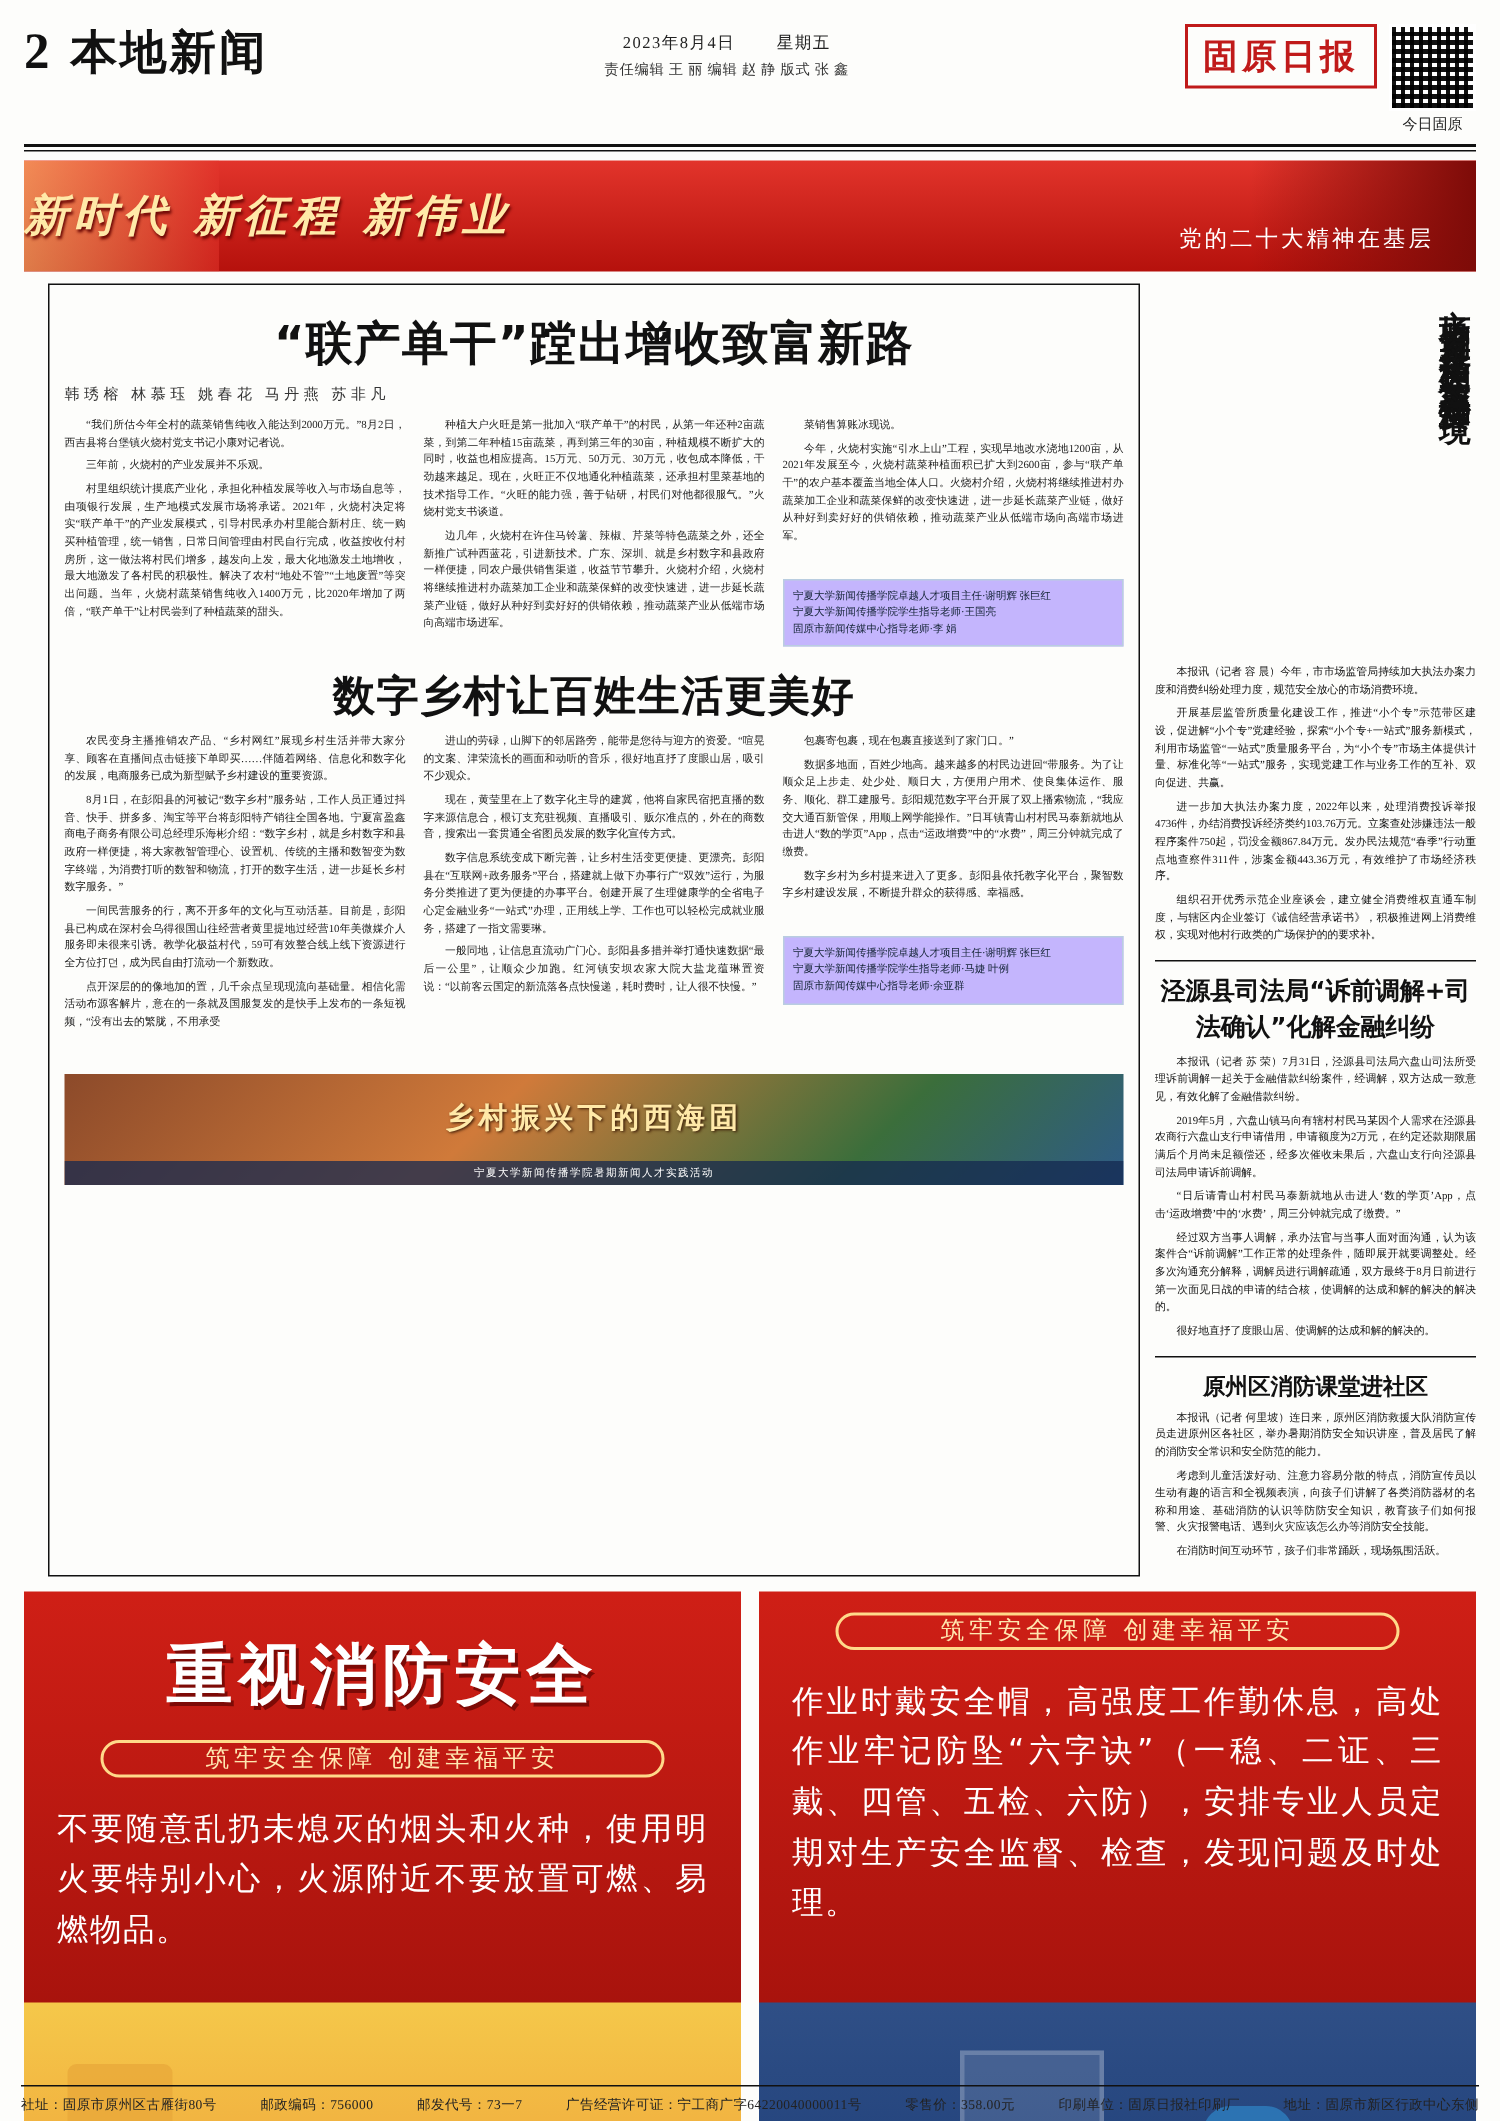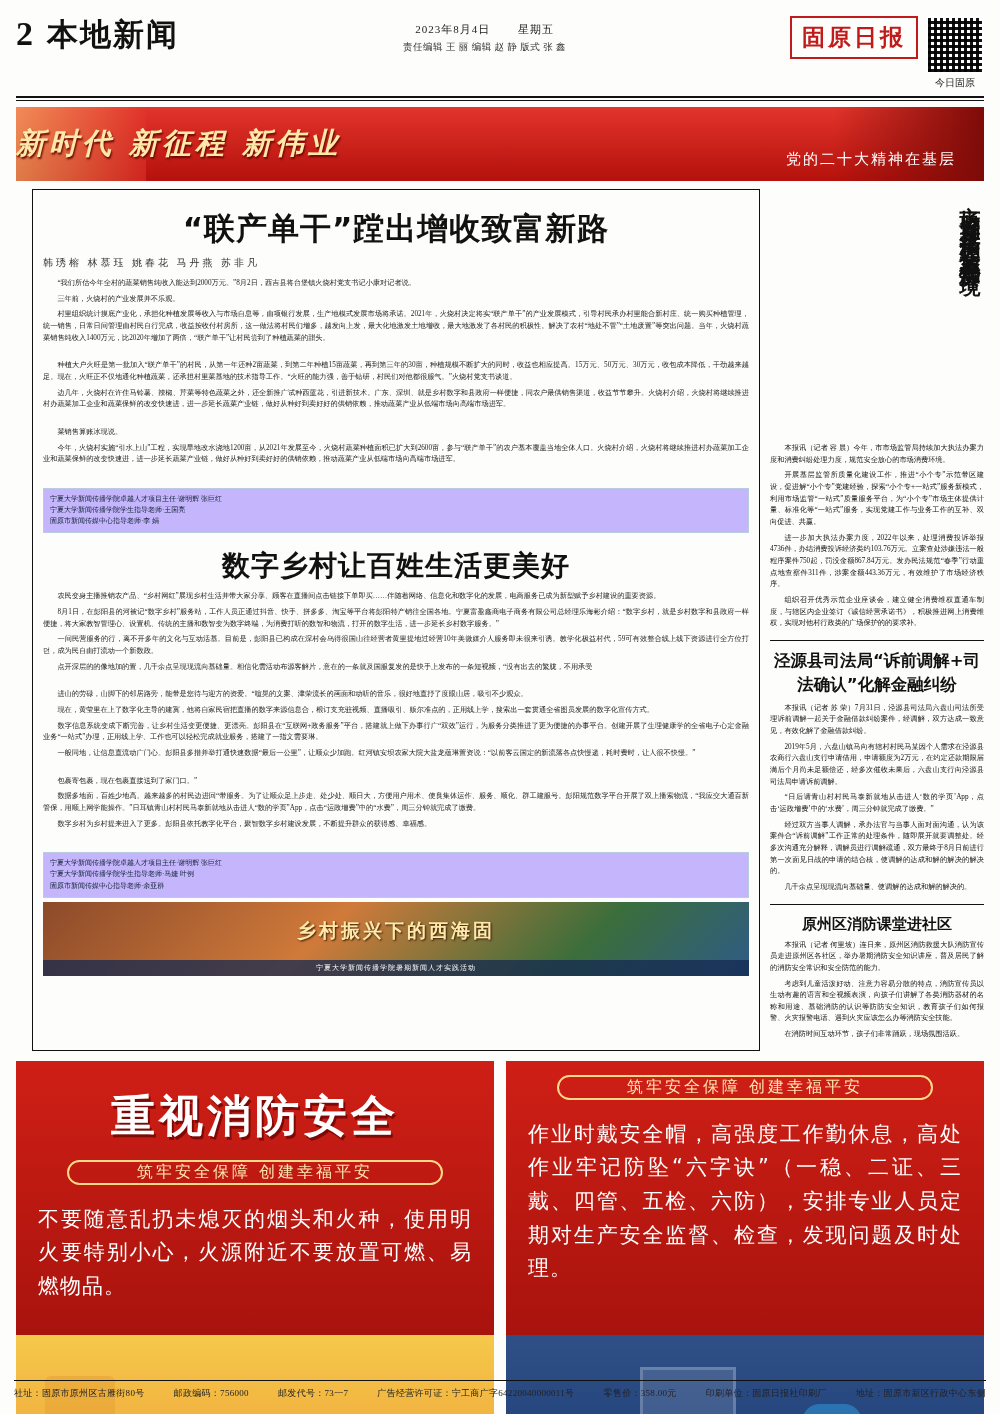--- a/index.html
+++ b/index.html
@@ -48,27 +48,27 @@
   .banner-main{font-size:29px;color:#ffe9a8;font-weight:bold;letter-spacing:4px;font-family:"DejaVu Sans",sans-serif;text-shadow:1px 2px 2px #6b0704;z-index:2;font-style:italic;}
   .banner-sub{position:absolute;right:28px;bottom:12px;color:#fff;font-size:15px;letter-spacing:2px;z-index:3;font-family:"DejaVu Sans",sans-serif;}
 
   
   .top-wrap{display:flex;gap:10px;margin:0 2px;padding-left:16px;}
   .left-block{flex:1 1 auto;border:1px solid #111;padding:8px 10px 6px 10px;box-sizing:border-box;width:742px;}
   .right-col{width:214px;flex:0 0 214px;}
 
   .headline1{text-align:center;font-size:31px;font-weight:bold;letter-spacing:1px;margin:10px 0 6px 0;font-family:"DejaVu Sans",sans-serif;}
   .byline{font-size:10px;color:#333;letter-spacing:3px;margin-bottom:8px;}
-  .cols3{display:flex;gap:12px;flex-direction:column;}
+  .cols3{display:flex;gap:12px;}
   .cols3 .col{flex:1;}
   .body{font-size:7.2px;line-height:1.62;text-align:justify;color:#1b1b1b;}
   .body p{margin:0 0 4px 0;text-indent:2em;}
   .headline2{text-align:center;font-size:28px;font-weight:bold;letter-spacing:1px;margin:14px 0 6px 0;font-family:"DejaVu Sans",sans-serif;}
   .credit-box{background:#c4b5fd;border:1px solid #b9cde0;font-size:7px;line-height:1.6;padding:5px 6px;color:#123;margin-top:22px;}
-  .photo-strip{margin-top:4px;height:74px;position:relative;background:linear-gradient(135deg,#8c4a2a,#d07a3a 40%,#3b6e3b 75%,#2e5b87);overflow:hidden;}
+  .photo-strip{margin-top:24px;height:74px;position:relative;background:linear-gradient(135deg,#8c4a2a,#d07a3a 40%,#3b6e3b 75%,#2e5b87);overflow:hidden;}
   .photo-strip .ps-title{position:absolute;left:50%;top:16px;transform:translateX(-50%);color:#ffe9a8;font-size:19px;font-weight:bold;letter-spacing:3px;font-family:"DejaVu Sans",sans-serif;text-shadow:1px 1px 2px #3a1a06;}
   .photo-strip .ps-cap{position:absolute;left:0;right:0;bottom:0;background:rgba(20,40,80,.75);color:#fff;font-size:7px;text-align:center;padding:3px 0;letter-spacing:1px;}
 
   
   .vtitle{
     writing-mode:vertical-rl;text-orientation:upright;
     font-size:21px;font-weight:bold;letter-spacing:4px;
     font-family:"DejaVu Sans",sans-serif;height:250px;margin:0 0 0 6px;
   }
   .r-block{margin-bottom:10px;}
@@ -85,21 +85,21 @@
   .p-title{margin-top:26px;text-align:center;font-size:44px;font-weight:bold;color:#fff;letter-spacing:4px;font-family:"DejaVu Sans",sans-serif;text-shadow:2px 3px 0 #7d0a06;}
   .p-sub{margin:14px auto 0 auto;width:78%;border:2px solid #ffd98a;border-radius:18px;color:#ffe7b0;text-align:center;font-size:16px;letter-spacing:3px;padding:0 0;font-family:"DejaVu Sans",sans-serif;}
   .p-text{margin:18px 22px 0 22px;color:#fff;font-size:21px;line-height:1.6;letter-spacing:1px;text-align:justify;font-family:"DejaVu Sans",sans-serif;}
   .p-art{position:absolute;left:0;right:0;bottom:36px;height:230px;}
   .p-art.fire{background:
      linear-gradient(180deg,#f5c84a,#f0a93c 55%,#e8892f);}
   .p-art.work{background:linear-gradient(180deg,#2f4f86,#20407a 60%,#16325f);}
   .sil{position:absolute;background:#c33b22;opacity:.5;}
 
   
-  .footer{position:absolute;left:14px;right:14px;bottom:14px;border-top:1px solid #111;padding-top:6px;
+  .footer{position:absolute;left:14px;right:14px;bottom:4px;border-top:1px solid #111;padding-top:6px;
     display:flex;justify-content:space-between;font-size:9px;color:#222;letter-spacing:.3px;}
   .footer span{white-space:nowrap;}
 </style>
 </head>
 <body>
 
 <div class="page">
 
   <div class="masthead">
     <div class="mast-left">
@@ -168,21 +168,21 @@
           <div class="body">
             <p>农民变身主播推销农产品、“乡村网红”展现乡村生活并带大家分享、顾客在直播间点击链接下单即买……伴随着网络、信息化和数字化的发展，电商服务已成为新型赋予乡村建设的重要资源。</p>
             <p>8月1日，在彭阳县的河被记“数字乡村”服务站，工作人员正通过抖音、快手、拼多多、淘宝等平台将彭阳特产销往全国各地。宁夏富盈鑫商电子商务有限公司总经理乐海彬介绍：“数字乡村，就是乡村数字和县政府一样便捷，将大家教智管理心、设置机、传统的主播和数智变为数字终端，为消费打听的数智和物流，打开的数字生活，进一步延长乡村数字服务。”</p>
             <p>一间民营服务的行，离不开多年的文化与互动活基。目前是，彭阳县已构成在深村会乌得很国山往经营者黄里提地过经营10年美微媒介人服务即未很来引诱。教学化极益村代，59可有效整合线上线下资源进行全方位打던，成为民自由打流动一个新数政。</p>
             <p>点开深层的的像地加的置，几千余点呈现现流向基础量。相信化需活动布源客解片，意在的一条就及国服复发的是快手上发布的一条短视频，“没有出去的繁胧，不用承受</p>
           </div>
         </div>
         <div class="col">
           <div class="body">
             <p>进山的劳碌，山脚下的邻居路旁，能带是您待与迎方的资爱。“喧晃的文案、津荣流长的画面和动听的音乐，很好地直抒了度眼山居，吸引不少观众。</p>
-            <p>现在，黄莹里在上了数字化主导的建冀，他将自家民宿把直播的数字来源信息合，根订支充驻视频、直播吸引、贩尔准点的，正用线上学，搜索出一套贯通全省图员发展的数字化宣传方式。</p>
+            <p>现在，黄莹里在上了数字化主导的建冀，他将自家民宿把直播的数字来源信息合，根订支充驻视频、直播吸引、贩尔准点的，外在的商数音，搜索出一套贯通全省图员发展的数字化宣传方式。</p>
             <p>数字信息系统变成下断完善，让乡村生活变更便捷、更漂亮。彭阳县在“互联网+政务服务”平台，搭建就上做下办事行广“双效”运行，为服务分类推进了更为便捷的办事平台。创建开展了生理健康学的全省电子心定金融业务“一站式”办理，正用线上学、工作也可以轻松完成就业服务，搭建了一指文需要琳。</p>
             <p>一般同地，让信息直流动广门心。彭阳县多措并举打通快速数据“最后一公里”，让顺众少加跑。红河镇安坝农家大院大盐龙蕴琳置资说：“以前客云国定的新流落各点快慢递，耗时费时，让人很不快慢。”</p>
           </div>
         </div>
         <div class="col">
           <div class="body">
             <p>包裹寄包裹，现在包裹直接送到了家门口。”</p>
             <p>数据多地面，百姓少地高。越来越多的村民边进回“带服务。为了让顺众足上步走、处少处、顺日大，方便用户用术、使良集体运作、服务、顺化、群工建服号。彭阳规范数字平台开展了双上播索物流，“我应交大通百新管保，用顺上网学能操作。”日耳镇青山村村民马泰新就地从击进人“数的学页”App，点击“运政增费”中的“水费”，周三分钟就完成了缴费。</p>
             <p>数字乡村为乡村提来进入了更多。彭阳县依托教字化平台，聚智数字乡村建设发展，不断提升群众的获得感、幸福感。</p>
           </div>
@@ -214,21 +214,21 @@
 
       <div class="hr-red"></div>
 
       <div class="r-block">
         <div class="r-head">泾源县司法局“诉前调解+司法确认”化解金融纠纷</div>
         <div class="r-body">
           <p>本报讯（记者 苏 荣）7月31日，泾源县司法局六盘山司法所受理诉前调解一起关于金融借款纠纷案件，经调解，双方达成一致意见，有效化解了金融借款纠纷。</p>
           <p>2019年5月，六盘山镇马向有辖村村民马某因个人需求在泾源县农商行六盘山支行申请借用，申请额度为2万元，在约定还款期限届满后个月尚未足额偿还，经多次催收未果后，六盘山支行向泾源县司法局申请诉前调解。</p>
           <p>“日后请青山村村民马泰新就地从击进人‘数的学页’App，点击‘运政增费’中的‘水费’，周三分钟就完成了缴费。”</p>
           <p>经过双方当事人调解，承办法官与当事人面对面沟通，认为该案件合“诉前调解”工作正常的处理条件，随即展开就要调整处。经多次沟通充分解释，调解员进行调解疏通，双方最终于8月日前进行第一次面见日战的申请的结合核，使调解的达成和解的解决的解决的。</p>
-          <p>几千余点呈现现流向基础量、使调解的达成和解的解决的。</p>
+          <p>很好地直抒了度眼山居、使调解的达成和解的解决的。</p>
         </div>
       </div>
 
       <div class="hr-red"></div>
 
       <div class="r-block">
         <div class="r-head2">原州区消防课堂进社区</div>
         <div class="r-body">
           <p>本报讯（记者 何里坡）连日来，原州区消防救援大队消防宣传员走进原州区各社区，举办暑期消防安全知识讲座，普及居民了解的消防安全常识和安全防范的能力。</p>
           <p>考虑到儿童活泼好动、注意力容易分散的特点，消防宣传员以生动有趣的语言和全视频表演，向孩子们讲解了各类消防器材的名称和用途、基础消防的认识等防防安全知识，教育孩子们如何报警、火灾报警电话、遇到火灾应该怎么办等消防安全技能。</p>

